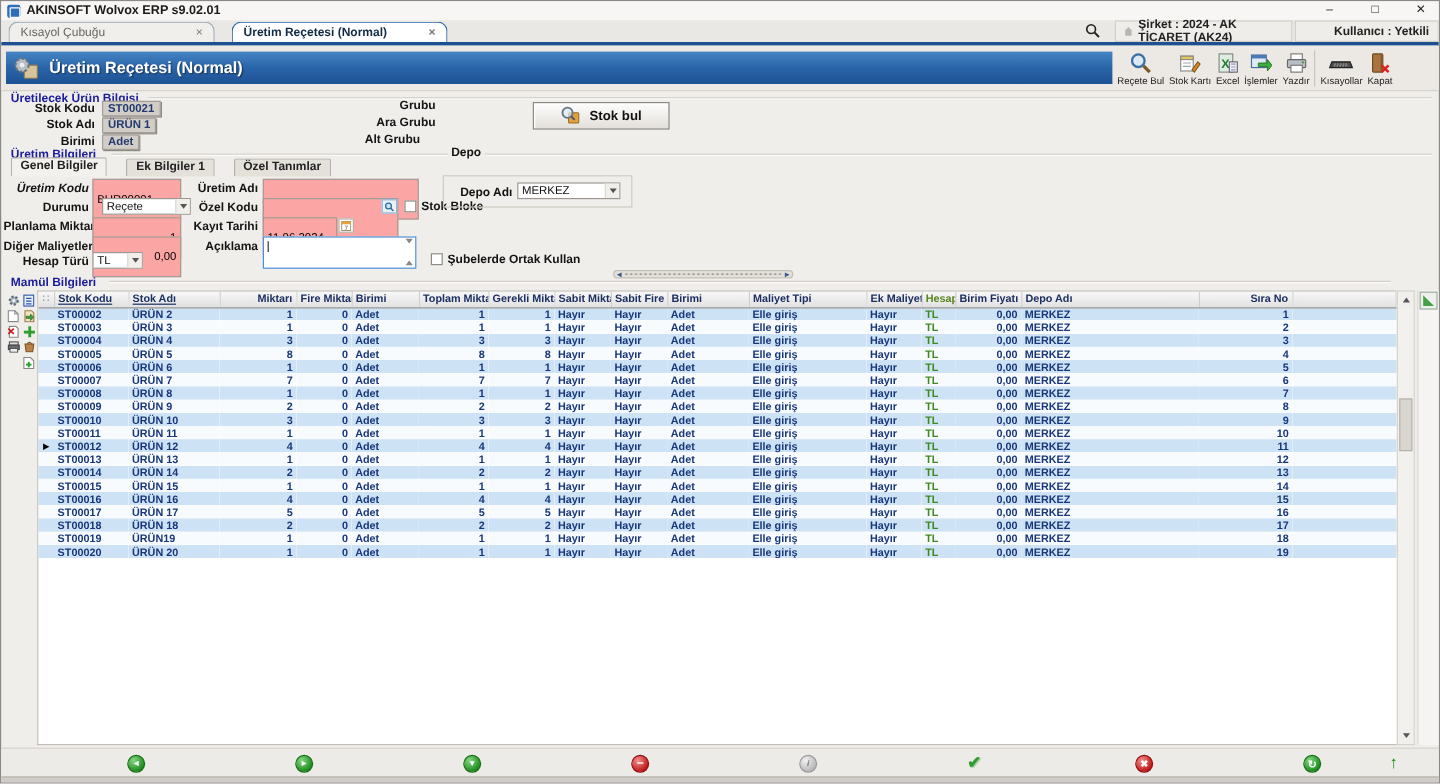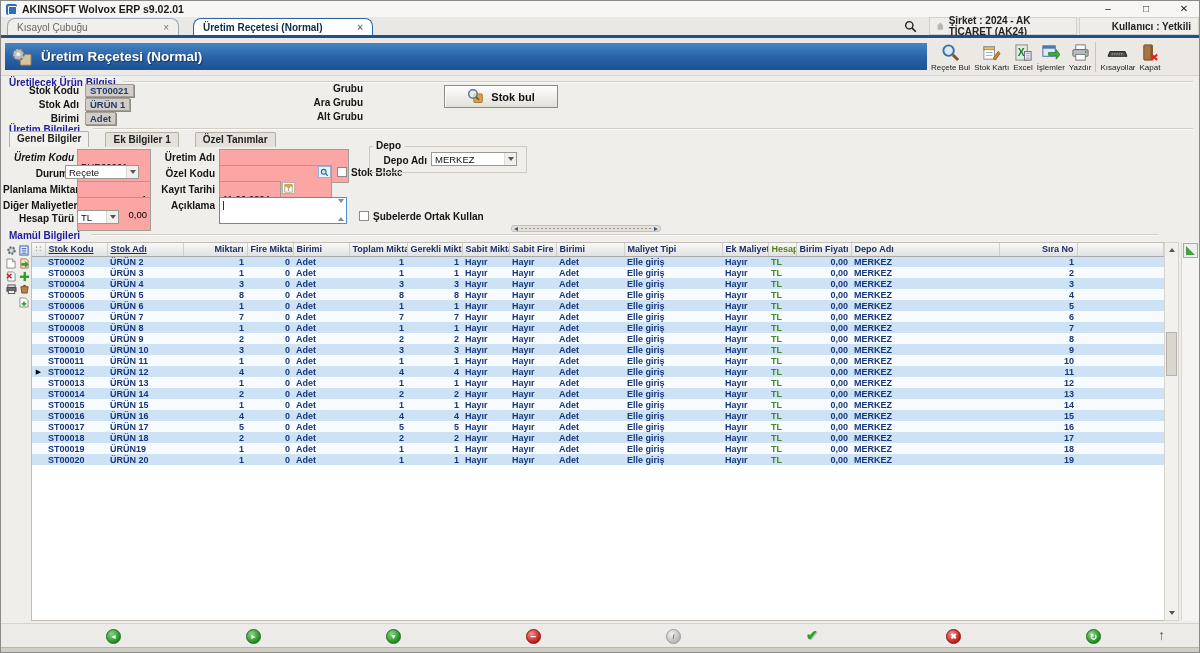--- a/index.html
+++ b/index.html
@@ -46,21 +46,21 @@
   .sarr{margin-left:auto;width:12px;height:100%;background:#f1efec;border-left:1px solid #ddd9d2;display:flex;align-items:center;justify-content:center;}
   .tri-d{width:0;height:0;border-left:3px solid transparent;border-right:3px solid transparent;border-top:4px solid #555;}
   .tri-u{width:0;height:0;border-left:3px solid transparent;border-right:3px solid transparent;border-bottom:4px solid #888;}
   .cb{position:absolute;width:10px;height:10px;background:#fff;border:1px solid #8e8a84;}
   .cblabel{position:absolute;font-size:10px;font-weight:700;color:#141414;white-space:nowrap;}
   .stokbul{position:absolute;left:443px;top:84px;width:114px;height:23px;background:linear-gradient(#fdfdfd,#e3e0da);border:1px solid #8e8a84;box-shadow:inset 1px 1px 0 #fff;display:flex;align-items:center;justify-content:center;gap:7px;font-size:11px;font-weight:700;color:#111;}
   .ftabs{position:absolute;left:8px;top:131px;display:flex;align-items:flex-end;height:15px;}
   .ftab{font-size:10px;font-weight:700;color:#222;border:1px solid #b5b1a9;border-bottom:none;padding:1px 7px 2px;background:#e4e1db;margin-right:16px;border-radius:2px 2px 0 0;}
   .ftab.active{background:#f3f1ed;padding-bottom:3px;}
   .depobox{position:absolute;left:368px;top:145px;width:158px;height:27px;border:1px solid #cfcbc4;}
-  .depoleg{position:absolute;left:372px;top:139px;background:#f0eeea;padding:0 3px;font-size:10px;font-weight:700;color:#141414;}
+  .depoleg{position:absolute;left:372px;top:121px;background:#f0eeea;padding:0 3px;font-size:10px;font-weight:700;color:#141414;}
   .memo{position:absolute;left:218px;top:196px;width:128px;height:27px;background:#fff;border:1px solid #4a90d9;}
   .memo .caret{position:absolute;left:3px;top:3px;width:1px;height:9px;background:#333;}
   .memo .mup{position:absolute;right:2px;top:2px;}
   .memo .mdn{position:absolute;right:2px;bottom:2px;}
   .minibtn{position:absolute;width:13px;height:12px;background:#e8f2f8;border:1px solid #8fb6d8;display:flex;align-items:center;justify-content:center;}
 
   
   .splitter{position:absolute;left:510px;top:224px;width:150px;height:7px;background:#e3e0da;border:1px solid #c4c0b9;border-radius:3px;display:flex;align-items:center;justify-content:space-between;padding:0 2px;}
   .splitter .dots{flex:1;height:3px;margin:0 2px;background-image:radial-gradient(circle,#9a968f 0.8px,transparent 1px);background-size:4px 3px;background-position:center;}
   .tri-l{width:0;height:0;border-top:2.5px solid transparent;border-bottom:2.5px solid transparent;border-right:4px solid #3a5a8a;}
@@ -226,21 +226,21 @@
 
   <div class="flabel" style="left:8px;width:70px;top:84px;">Stok Kodu</div>
   <div class="chip" style="left:84px;top:83px;">ST00021</div>
   <div class="flabel" style="left:8px;width:70px;top:98px;">Stok Adı</div>
   <div class="chip" style="left:84px;top:97px;">ÜRÜN 1</div>
   <div class="flabel" style="left:8px;width:70px;top:112px;">Birimi</div>
   <div class="chip" style="left:84px;top:111px;">Adet</div>
 
   <div class="flabel" style="left:290px;width:72px;top:82px;">Grubu</div>
   <div class="flabel" style="left:290px;width:72px;top:96px;">Ara Grubu</div>
-  <div class="flabel" style="left:290px;width:72px;top:110px;">Alt Grubu</div>
+  <div class="flabel" style="left:290px;width:72px;top:110px;text-align:center;">Alt Grubu</div>
 
   <div class="stokbul">
     <svg width="17" height="17" viewBox="0 0 20 20">
         <rect x="8" y="7" width="10" height="10" rx="1" fill="#e0a23f" stroke="#9a6a1f"></rect>
         <circle cx="7" cy="7" r="5" fill="#dbe9f5" fill-opacity="0.7" stroke="#667788" stroke-width="1.8"></circle>
         <line x1="10.5" y1="10.5" x2="14" y2="14" stroke="#556" stroke-width="2"></line>
       </svg>
     <span>Stok bul</span>
   </div>
 
@@ -249,21 +249,21 @@
 
   <div class="ftabs">
     <div class="ftab active">Genel Bilgiler</div>
     <div class="ftab">Ek Bilgiler 1</div>
     <div class="ftab">Özel Tanımlar</div>
   </div>
 
   <div class="flabel" style="left:2px;width:71px;top:151px;font-style:italic;">Üretim Kodu</div>
   <input class="inp" style="left: 76px; top: 148px; width: 74px;" readonly="" value="BUR00001">
   <div class="flabel" style="left:2px;width:71px;top:167px;">Durumu</div>
-  <div class="sel" style="left:64px;top:164px;width:74px;">
+  <div class="sel" style="left:84px;top:164px;width:74px;">
     <span>Reçete</span>
     <span class="sarr">
         <span class="tri-d"></span>
       </span>
   </div>
   <div class="flabel" style="left:2px;width:71px;top:183px;">Planlama Miktarı</div>
   <input class="inp num" style="left: 76px; top: 180px; width: 74px;" readonly="" value="1">
   <div class="flabel" style="left:2px;width:71px;top:199px;">Diğer Maliyetler</div>
   <input class="inp num" style="left: 76px; top: 196px; width: 74px;" readonly="" value="0,00">
   <div class="flabel" style="left:2px;width:71px;top:212px;">Hesap Türü</div>

